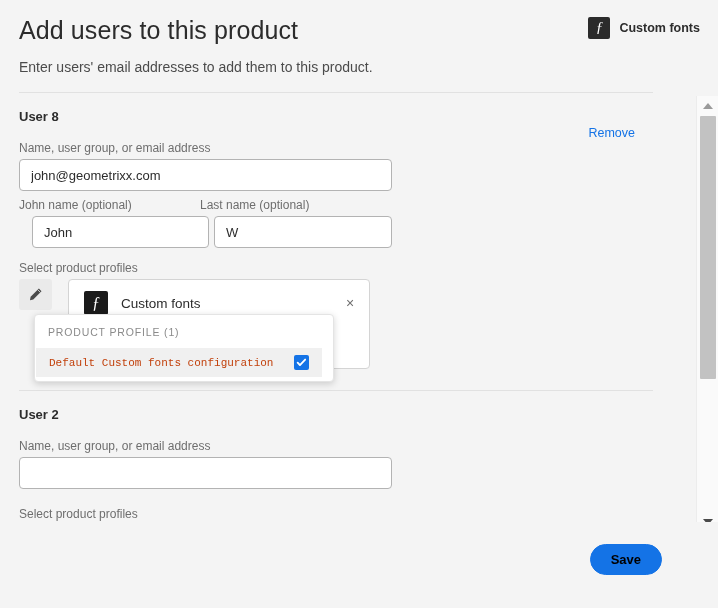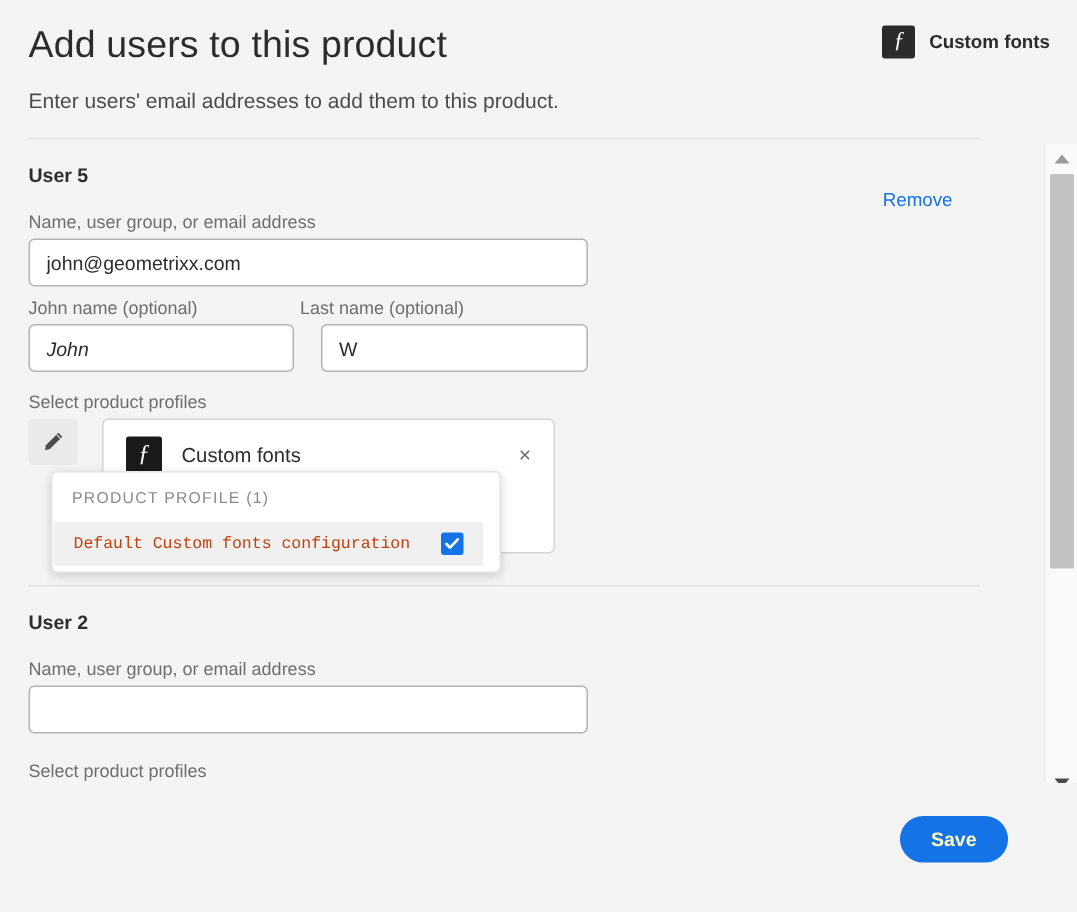--- a/index.html
+++ b/index.html
@@ -310,25 +310,25 @@
     padding: 0 20px;
   }
   .btn-cancel {
     right: 114px; top: 22px;
     min-width: 68px;
     background: transparent;
     border: 1.5px solid #6e6e6e;
     color: #4b4b4b;
   }
   .btn-save {
-    right: 46px; top: 22px;
+    right: 56px; top: 22px;
     min-width: 66px;
     background: #1473e6;
     border: 1.5px solid #1473e6;
-    color: #fef9c3;
+    color: #000000;
   }
 </style>
 </head>
 <body>
 
 <div id="app">
 
   <div class="header">
     <div class="page-title">Add users to this product</div>
     <div class="page-subtitle">Enter users' email addresses to add them to this product.</div>
@@ -338,28 +338,28 @@
       <span class="product-badge-label">Custom fonts</span>
     </div>
   </div>
 
   <div class="divider" id="divider-top"></div>
 
   <div class="scroll-body">
 
     <div class="user-block">
 
-      <div class="block-heading" style="top:13px;">User 5</div>
+      <div class="block-heading" style="top:13px;">User 8</div>
       <div class="remove-link" style="top:30px;">Remove</div>
 
       <div class="field-label" style="left:19px; top:45px;">Name, user group, or email address</div>
       <input class="text-input" style="left: 19px; top: 63px; width: 373px;" value="john@geometrixx.com">
 
       <div class="field-label" style="left:19px; top:102px;">John name (optional)</div>
-      <input class="text-input" style="left: 19px; top: 120px; width: 177px; font-style: italic;" value="John">
+      <input class="text-input" style="left: 32px; top: 120px; width: 177px;" value="John">
 
       <div class="field-label" style="left:200px; top:102px;">Last name (optional)</div>
       <input class="text-input" style="left: 214px; top: 120px; width: 178px;" value="W">
 
       <div class="field-label" style="left:19px; top:165px;">Select product profiles</div>
 
       <button class="edit-btn" style="left:19px; top:183px;">
         <span>
           <svg width="15" height="15" viewBox="0 0 16 16">
             <path d="M11.6 1.6 L14.4 4.4 L5.6 13.2 L2.1 14 L2.8 10.4 Z" fill="#4b4b4b"></path>

